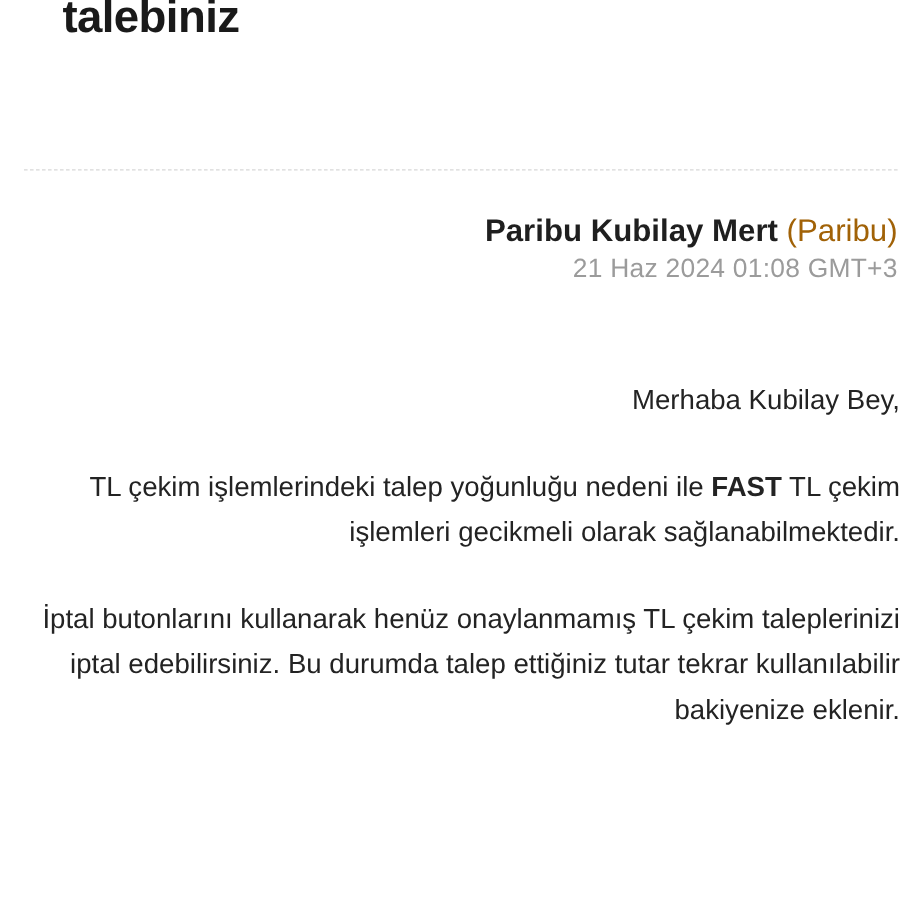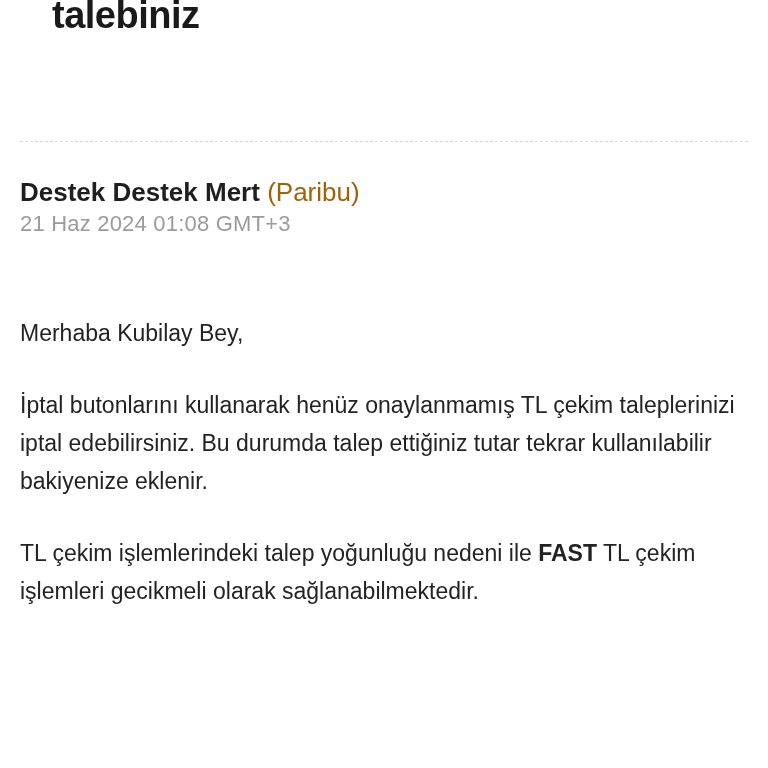--- a/index.html
+++ b/index.html
@@ -13,20 +13,21 @@
     font-family: "Liberation Sans", sans-serif;
     color: #222222;
     overflow: hidden;
   }
   .page {
     position: relative;
     width: 768px;
     height: 768px;
     box-sizing: border-box;
     padding: 0 20px;
+    text-align: right;
   }
   .title {
     font-size: 38px;
     font-weight: bold;
     color: #1a1a1a;
     letter-spacing: -0.5px;
     line-height: 46px;
     margin: 0;
     padding-top: 0;
     position: absolute;
@@ -90,30 +91,30 @@
 <body>
 
 <div class="page">
 
   <h1 class="title">talebiniz</h1>
 
   <div class="divider"></div>
 
   <div class="meta">
     <div class="sender-line">
-      <span class="sender-name">Destek Destek Mert</span>
+      <span class="sender-name">Paribu Kubilay Mert</span>
       <span class="sender-org">(Paribu)</span>
     </div>
     <div class="timestamp">21 Haz 2024 01:08 GMT+3</div>
   </div>
 
   <div class="body-text">
     <p class="para">Merhaba Kubilay Bey,</p>
 
-    <p class="para">İptal butonlarını kullanarak henüz onaylanmamış TL çekim taleplerinizi iptal edebilirsiniz. Bu durumda talep ettiğiniz tutar tekrar kullanılabilir bakiyenize eklenir.</p>
-
     <p class="para">
       <span>TL çekim işlemlerindeki talep yoğunluğu nedeni ile </span><span class="bold">FAST</span><span> TL çekim işlemleri gecikmeli olarak sağlanabilmektedir.</span>
     </p>
+
+    <p class="para">İptal butonlarını kullanarak henüz onaylanmamış TL çekim taleplerinizi iptal edebilirsiniz. Bu durumda talep ettiğiniz tutar tekrar kullanılabilir bakiyenize eklenir.</p>
 
   </div>
 
 </div>
 
 </body></html>

